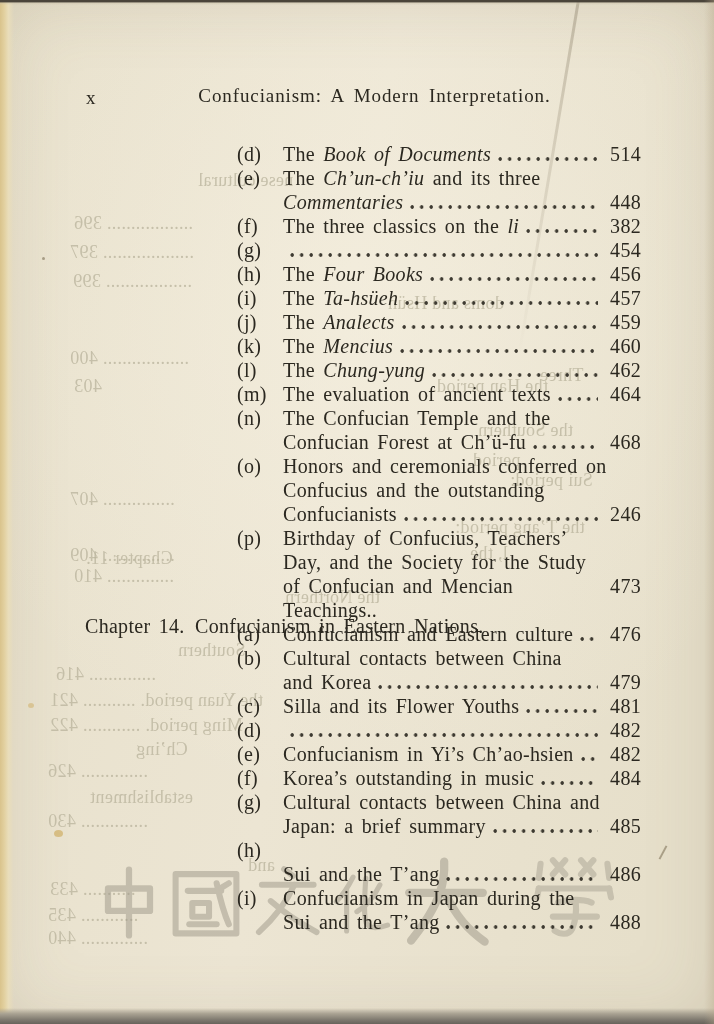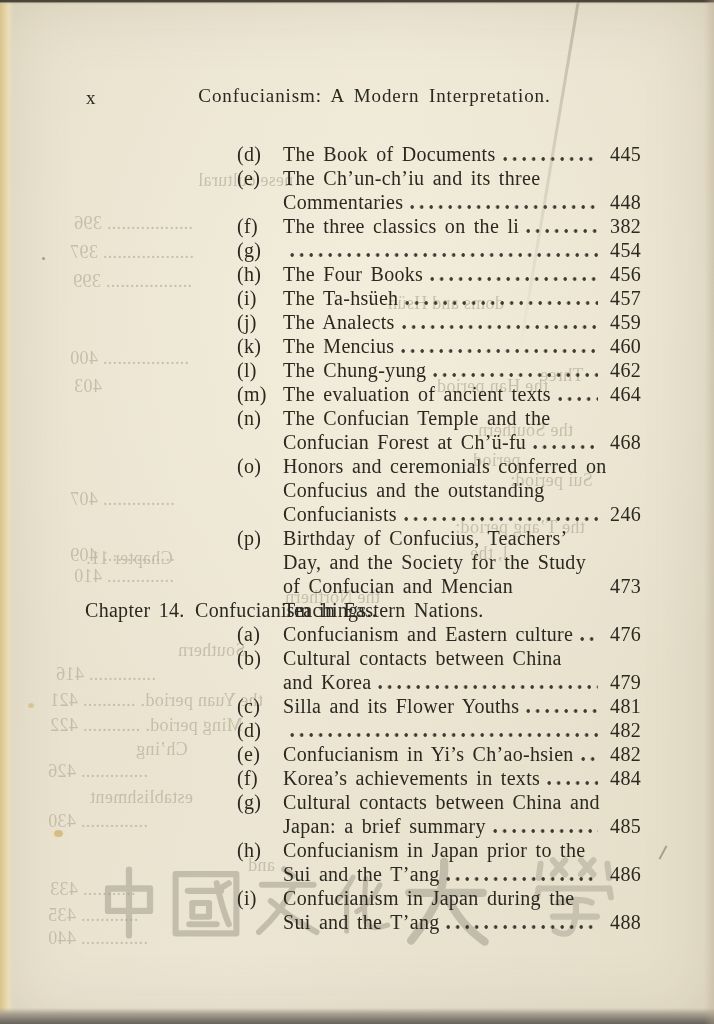--- a/index.html
+++ b/index.html
@@ -48,23 +48,23 @@
   .sr{position:absolute;opacity:0;font-size:1px;pointer-events:none;}
   
   .header{position:absolute;left:0;right:0;top:85px;z-index:3;}
   .folio{position:absolute;left:86px;top:2px;font-size:19px;}
   .running-title{text-align:center;padding-left:35px;font-size:19px;letter-spacing:.9px;word-spacing:4px;}
   .toc{position:absolute;left:85px;top:142px;width:556px;z-index:3;
     font-size:20px;line-height:24px;letter-spacing:.3px;word-spacing:3px;}
   .row{display:flex;align-items:baseline;height:24px;}
   .row.item,.row.cont{padding-left:152px;}
   .i-label{flex:0 0 46px;}
-  .ch-label{flex:0 0 110px;}
+  .ch-label{flex:0 0 110px;margin-top:16px;}
   .txt{white-space:pre-wrap;}
-  .it{}
+  .it{font-style:italic;}
   .leader{flex:1 1 auto;align-self:flex-end;height:6px;margin:0 3px 4px 7px;
     background-image:radial-gradient(circle at 2.2px 3px, rgba(43,40,32,.9) 1.5px, transparent 2.05px);
     background-size:9.5px 6px;background-repeat:repeat-x;}
   .pg{flex:0 0 40px;text-align:right;}
   .pg.push{margin-left:auto;}
 </style>
 </head>
 <body>
 
 <div class="scan">
@@ -153,21 +153,21 @@
   <div class="header">
     <span class="folio">x</span>
     <div class="running-title">Confucianism: A Modern Interpretation.</div>
   </div>
 
   <div class="toc" id="toc">
       <div class="row item">
         <span class="i-label">(d)</span>
         <span class="txt"><span class="rm">The </span><span class="it">Book of Documents</span></span>
         <span class="leader"></span>
-        <span class="pg">445</span>
+        <span class="pg">514</span>
       </div>
       <div class="row item">
         <span class="i-label">(e)</span>
         <span class="txt"><span class="rm">The </span><span class="it">Ch’un-ch’iu</span><span class="rm"> and its three</span></span>
       </div>
       <div class="row cont">
         <span class="i-label"></span>
         <span class="txt"><span class="it">Commentaries</span></span>
         <span class="leader"></span>
         <span class="pg">448</span>
@@ -288,37 +288,36 @@
         <span class="pg">482</span>
       </div>
       <div class="row item">
         <span class="i-label">(e)</span>
         <span class="txt"><span class="rm">Confucianism in Yi’s Ch’ao-hsien</span></span>
         <span class="leader"></span>
         <span class="pg">482</span>
       </div>
       <div class="row item">
         <span class="i-label">(f)</span>
-        <span class="txt"><span class="rm">Korea’s achievements in texts</span></span>
+        <span class="txt"><span class="rm">Korea’s outstanding in music</span></span>
         <span class="leader"></span>
         <span class="pg">484</span>
       </div>
       <div class="row item">
         <span class="i-label">(g)</span>
         <span class="txt"><span class="rm">Cultural contacts between China and</span></span>
       </div>
       <div class="row cont">
         <span class="i-label"></span>
         <span class="txt"><span class="rm">Japan: a brief summary</span></span>
         <span class="leader"></span>
         <span class="pg">485</span>
       </div>
       <div class="row item">
         <span class="i-label">(h)</span>
-        <span class="txt"><span class="rm">Confucianism in Japan prior to the</span></span>
       </div>
       <div class="row cont">
         <span class="i-label"></span>
         <span class="txt"><span class="rm">Sui and the T’ang</span></span>
         <span class="leader"></span>
         <span class="pg">486</span>
       </div>
       <div class="row item">
         <span class="i-label">(i)</span>
         <span class="txt"><span class="rm">Confucianism in Japan during the</span></span>

